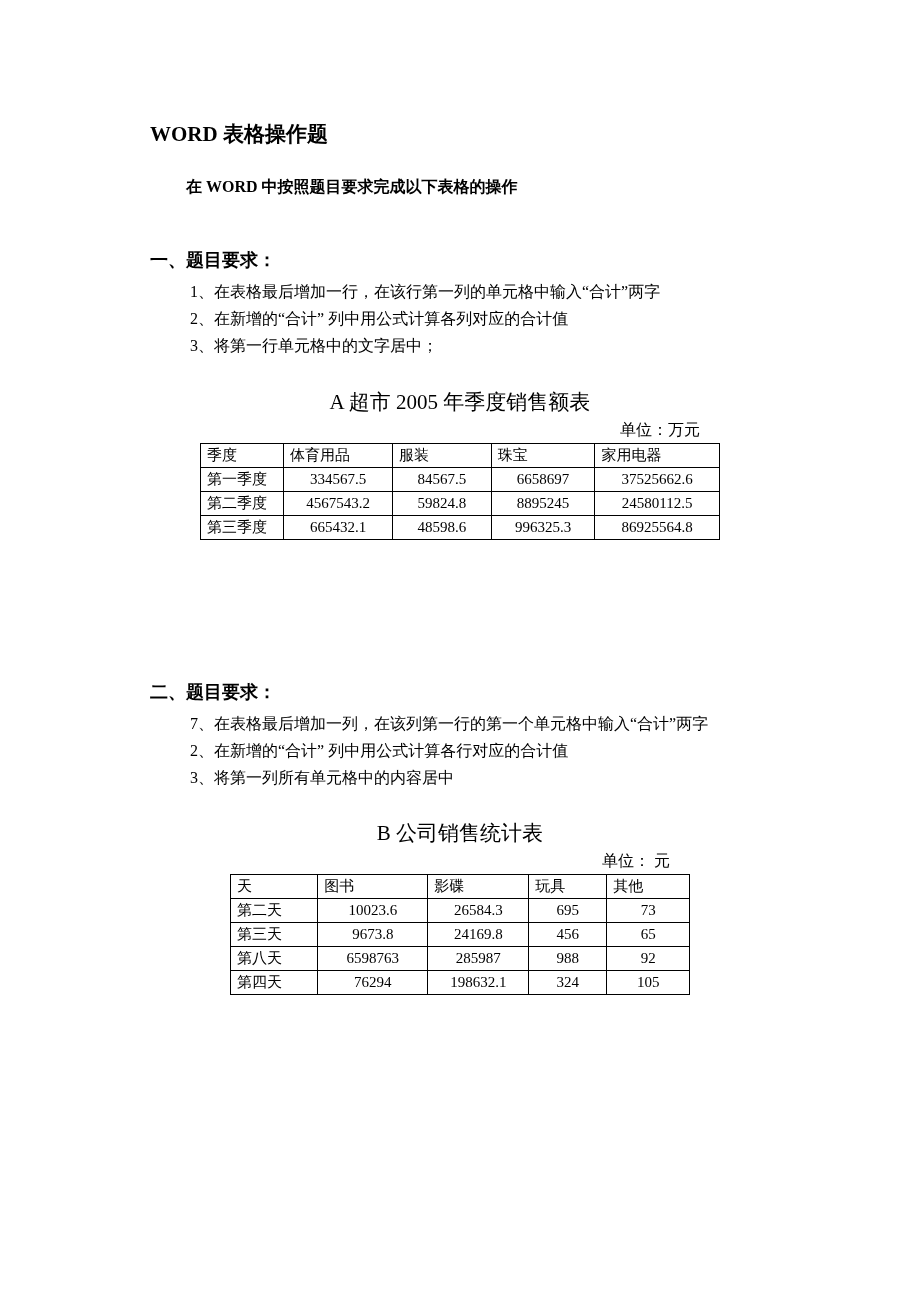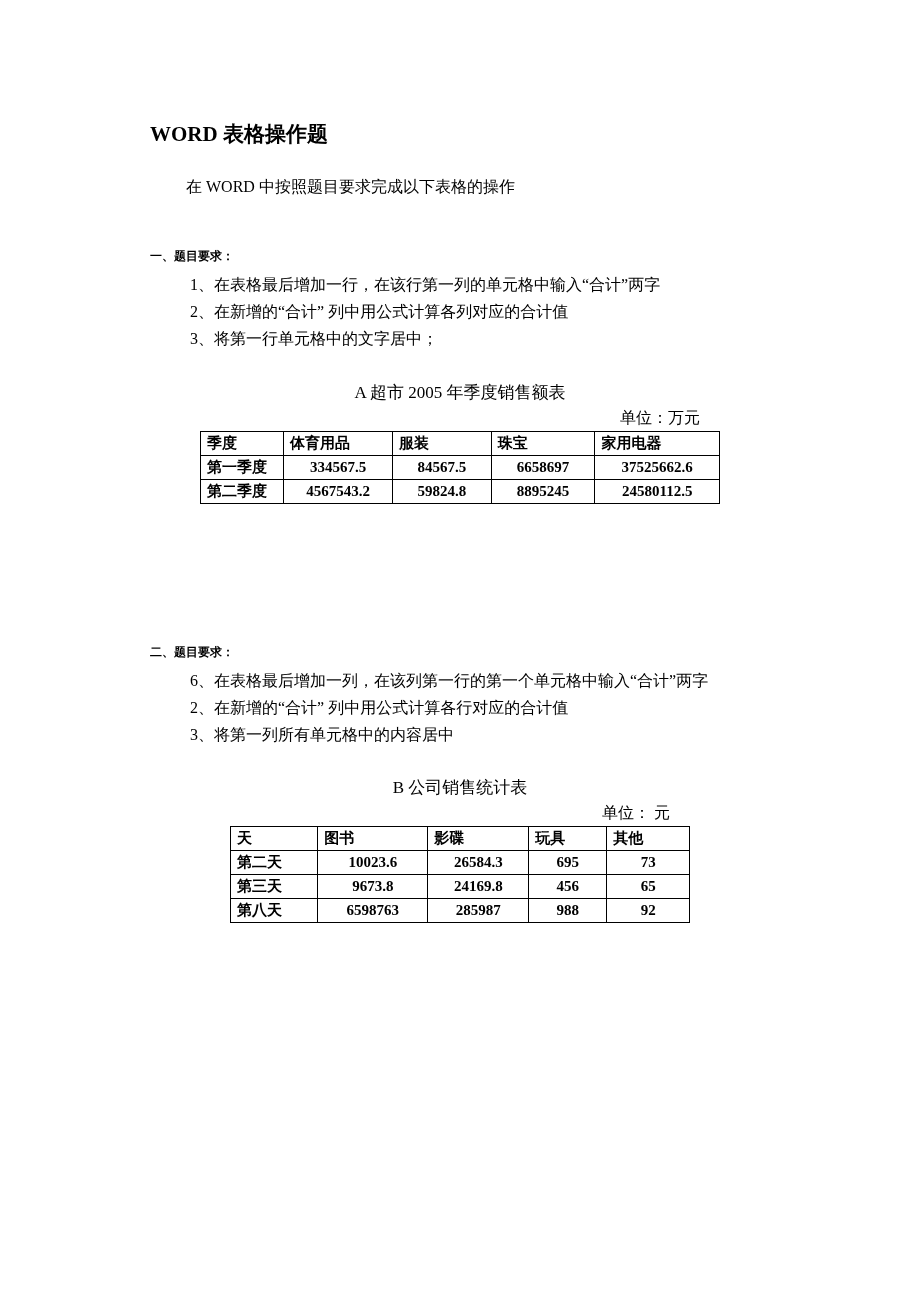--- a/index.html
+++ b/index.html
@@ -13,61 +13,60 @@
       padding: 120px 150px 0 150px;
     }
     h1 {
       font-size: 21px;
       font-weight: bold;
       margin-bottom: 18px;
       font-family: "SimSun", "宋体", serif;
     }
     .subtitle {
       font-size: 16px;
-      font-weight: normal;
+      font-weight: bold;
       padding-left: 36px;
       margin-bottom: 50px;
       margin-top: 29px;
     }
     .section-heading {
-      font-size: 12px;
+      font-size: 18px;
       font-weight: bold;
       margin-bottom: 6px;
     }
     .req-list {
       padding-left: 40px;
       margin-bottom: 28px;
     }
     .req-list div {
       line-height: 1.7;
     }
     .table-title {
       text-align: center;
-      font-size: 17px;
+      font-size: 21px;
       margin-bottom: 4px;
     }
     .unit-row {
       display: flex;
       justify-content: flex-end;
       padding-right: 20px;
       margin-bottom: 2px;
     }
     .t1-wrap { padding: 0 50px 0 50px; }
     .t2-wrap { padding: 0 80px 12px 80px; }
     table {
       border-collapse: collapse;
       width: 100%;
       font-size: 15px;
     }
     td {
       border: 1px solid #000;
       padding: 2px 6px;
       height: 23px;
       vertical-align: middle;
-      font-weight: bold;
     }
     .t1 td:nth-child(1) { width: 16%; text-align: left; }
     .t1 td:nth-child(2) { width: 21%; text-align: center; }
     .t1 td:nth-child(3) { width: 19%; text-align: center; }
     .t1 td:nth-child(4) { width: 20%; text-align: center; margin-top: 44px; }
     .t1 td:nth-child(5) { width: 24%; text-align: center; margin-left: 20px; }
     .t1 tr:first-child td { text-align: left; }
 
     .t2 td:nth-child(1) { width: 19%; text-align: left; }
     .t2 td:nth-child(2) { width: 24%; text-align: center; }
@@ -112,29 +111,36 @@
       <td>6658697</td>
       <td>37525662.6</td>
     </tr>
     <tr>
       <td>第二季度</td>
       <td>4567543.2</td>
       <td>59824.8</td>
       <td>8895245</td>
       <td>24580112.5</td>
     </tr>
+    <tr>
+      <td>第三季度</td>
+      <td>665432.1</td>
+      <td>48598.6</td>
+      <td>996325.3</td>
+      <td>86925564.8</td>
+    </tr>
   </tbody>
     </table>
 </div>
 
 <div class="gap"></div>
 
 <div class="section-heading">二、题目要求：</div>
 <div class="req-list">
-  <div>6、在表格最后增加一列，在该列第一行的第一个单元格中输入“合计”两字</div>
+  <div>7、在表格最后增加一列，在该列第一行的第一个单元格中输入“合计”两字</div>
   <div>2、在新增的“合计” 列中用公式计算各行对应的合计值</div>
   <div>3、将第一列所有单元格中的内容居中</div>
 </div>
 
 <div class="table-title">B 公司销售统计表</div>
 <div class="t2-wrap">
   <div class="unit-row">
       <span>单位： 元</span>
     </div>
   <table class="t2">
@@ -160,15 +166,22 @@
       <td>456</td>
       <td>65</td>
     </tr>
     <tr>
       <td>第八天</td>
       <td>6598763</td>
       <td>285987</td>
       <td>988</td>
       <td>92</td>
     </tr>
+    <tr>
+      <td>第四天</td>
+      <td>76294</td>
+      <td>198632.1</td>
+      <td>324</td>
+      <td>105</td>
+    </tr>
   </tbody>
     </table>
 </div>
 
 </body></html>

